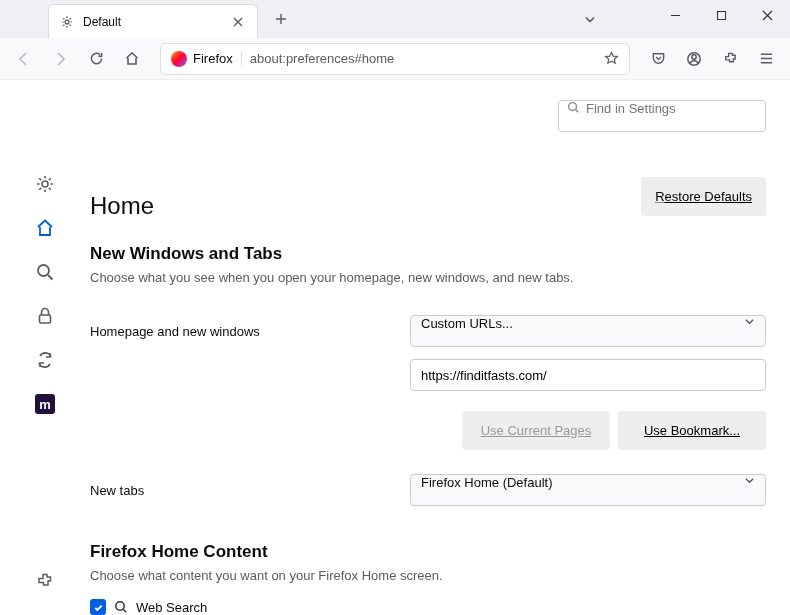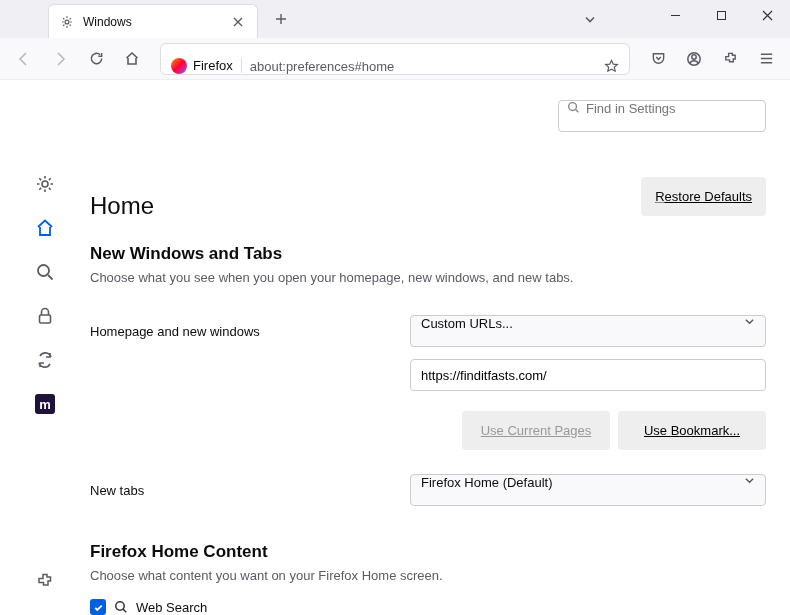--- a/index.html
+++ b/index.html
@@ -12,21 +12,21 @@
     .tab-title { flex: 1; font-size: 12px; }
     .tab-close { width: 18px; height: 18px; display: flex; align-items: center; justify-content: center; cursor: pointer; border-radius: 3px; }
     .new-tab { width: 30px; height: 30px; display: flex; align-items: center; justify-content: center; margin-left: 8px; cursor: pointer; align-self: center; }
     .window-controls { position: absolute; right: 0; top: 0; display: flex; height: 30px; align-items: center; }
     .wc-btn { width: 46px; height: 30px; display: flex; align-items: center; justify-content: center; cursor: pointer; }
     .tab-dropdown { position: absolute; right: 185px; top: 4px; width: 30px; height: 30px; display: flex; align-items: center; justify-content: center; cursor: pointer; }
     
     .toolbar { height: 42px; background: #f9f9fb; display: flex; align-items: center; padding: 0 8px; gap: 4px; border-bottom: 1px solid #eee; }
     .nav-btn { width: 32px; height: 32px; display: flex; align-items: center; justify-content: center; cursor: pointer; border-radius: 4px; color: #5b5b66; }
     .nav-btn.disabled { color: #b8b8c0; }
-    .urlbar { flex: 1; height: 32px; background: #fff; border: 1px solid #ddd; border-radius: 6px; display: flex; align-items: flex-end; padding: 0 10px; gap: 8px; margin: 0 8px; }
+    .urlbar { flex: 1; height: 32px; background: #fff; border: 1px solid #ddd; border-radius: 6px; display: flex; align-items: center; padding: 0 10px; gap: 8px; margin: 0 8px; }
     .identity { display: flex; align-items: center; gap: 6px; }
     .ff-icon { width: 16px; height: 16px; border-radius: 50%; background: linear-gradient(135deg, #ff9500 0%, #ff0039 50%, #9059ff 100%); }
     .identity-label { font-size: 13px; color: #0c0c0d; padding-right: 8px; border-right: 1px solid #ddd; }
     .url-text { flex: 1; font-size: 13px; color: #5b5b66; }
     
     .content-area { display: flex; height: calc(100% - 80px); }
     .sidebar { width: 90px; padding-top: 90px; display: flex; flex-direction: column; align-items: center; gap: 16px; }
     .sidebar-item { width: 28px; height: 28px; display: flex; align-items: center; justify-content: center; cursor: pointer; border-radius: 4px; color: #5b5b66; }
     .sidebar-item.active { color: #0060df; }
     .sidebar-bottom { margin-top: auto; margin-bottom: 20px; }
@@ -63,21 +63,21 @@
 
 <div class="titlebar">
   <div class="tabs-area">
     <div class="tab">
       <span class="tab-icon">
         <svg width="14" height="14" viewBox="0 0 16 16" fill="none" stroke="#5b5b66" stroke-width="1.4">
             <circle cx="8" cy="8" r="2.2"></circle>
             <path d="M8 1.5v1.8M8 12.7v1.8M2.5 8H4.3M11.7 8h1.8M3.7 3.7l1.3 1.3M11 11l1.3 1.3M3.7 12.3L5 11M11 5l1.3-1.3"></path>
           </svg>
       </span>
-      <span class="tab-title">Windows</span>
+      <span class="tab-title">Default</span>
       <span class="tab-close">
         <svg width="10" height="10" viewBox="0 0 10 10" stroke="#5b5b66" stroke-width="1.4">
             <path d="M1 1l8 8M9 1l-8 8"></path>
           </svg>
       </span>
     </div>
     <div class="new-tab">
       <svg width="12" height="12" viewBox="0 0 12 12" stroke="#5b5b66" stroke-width="1.4">
           <path d="M6 1v10M1 6h10"></path>
         </svg>

